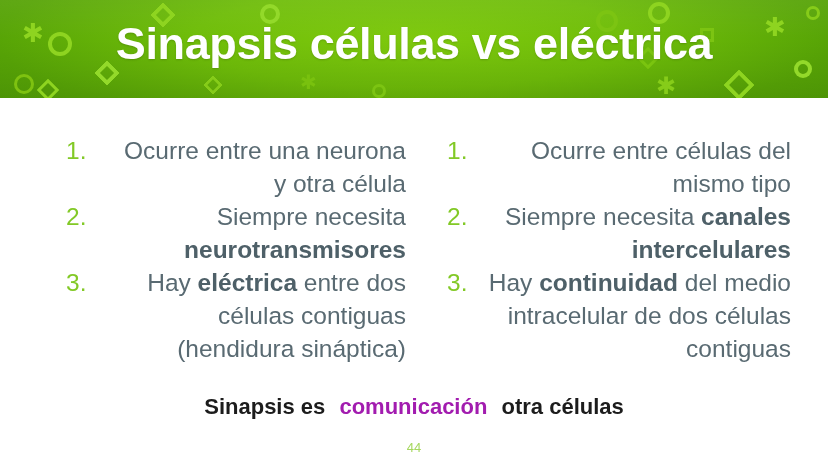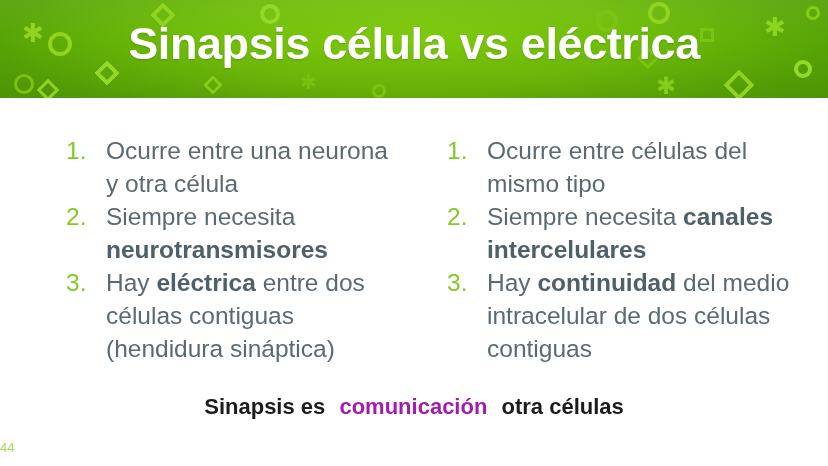--- a/index.html
+++ b/index.html
@@ -97,20 +97,21 @@
     position: absolute;
     left: 0;
     top: 98px;
     width: 828px;
     height: 368px;
   }
 
   .col {
     position: absolute;
     top: 36px;
+    text-align: right;
   }
   .col-left  { left: 58px;  width: 348px; }
   .col-right { left: 439px; width: 352px; }
 
   ol.points {
     list-style: none;
     margin: 0;
     padding: 0;
     counter-reset: pt;
   }
@@ -154,20 +155,21 @@
   }
   .caption .accent { color: #a21caf; }
   .caption .sp { display: inline-block; width: 8px; }
 
   
   .pagenum {
     position: absolute;
     left: 0;
     top: 440px;
     width: 828px;
+    text-align: center;
     color: #a7d860;
     font-size: 13px;
     line-height: 16px;
     font-weight: 400;
   }
 </style>
 </head>
 <body>
 
 <div class="slide">
@@ -191,21 +193,21 @@
     <span class="deco ring" style="left:596px; top:10px; width:22px; height:22px; box-shadow:inset 0 0 0 4px #7cc412; color:#7cc412;"></span>
     <span class="deco diamond" style="left:640px; top:50px; width:16px; height:16px; box-shadow:inset 0 0 0 3px #7ac40f; color:#7ac40f;"></span>
     <span class="deco ring" style="left:648px; top:2px; width:22px; height:22px; box-shadow:inset 0 0 0 4px #8ed420; color:#8ed420;"></span>
     <span class="deco diamond" style="left:700px; top:28px; width:14px; height:14px; transform:none; box-shadow:inset 0 0 0 3px #7cc412; color:#7cc412;"></span>
     <span class="deco star" style="left:764px; top:14px; color:#8ed420; font-size:26px;">✱</span>
     <span class="deco star" style="left:656px; top:74px; color:#86cc19; font-size:24px;">✱</span>
     <span class="deco diamond" style="left:728px; top:74px; width:22px; height:22px; box-shadow:inset 0 0 0 4px #8ed420; color:#8ed420;"></span>
     <span class="deco ring" style="left:794px; top:60px; width:18px; height:18px; box-shadow:inset 0 0 0 4px #93d92a; color:#93d92a;"></span>
     <span class="deco ring" style="left:806px; top:6px; width:14px; height:14px; box-shadow:inset 0 0 0 3px #86cc19; color:#86cc19;"></span>
 
-    <div class="title">Sinapsis célula vs eléctrica</div>
+    <div class="title">Sinapsis células vs eléctrica</div>
   </div>
 
   <div class="columns">
 
     <div class="col col-left">
       <ol class="points" id="left-list">
           <li><span>Ocurre entre una neurona y otra célula</span></li>
           <li><span>Siempre necesita </span><b>neurotransmisores</b></li>
           <li><span>Hay </span><b>eléctrica</b><span> entre dos células contiguas (hendidura sináptica)</span></li>
         </ol>

